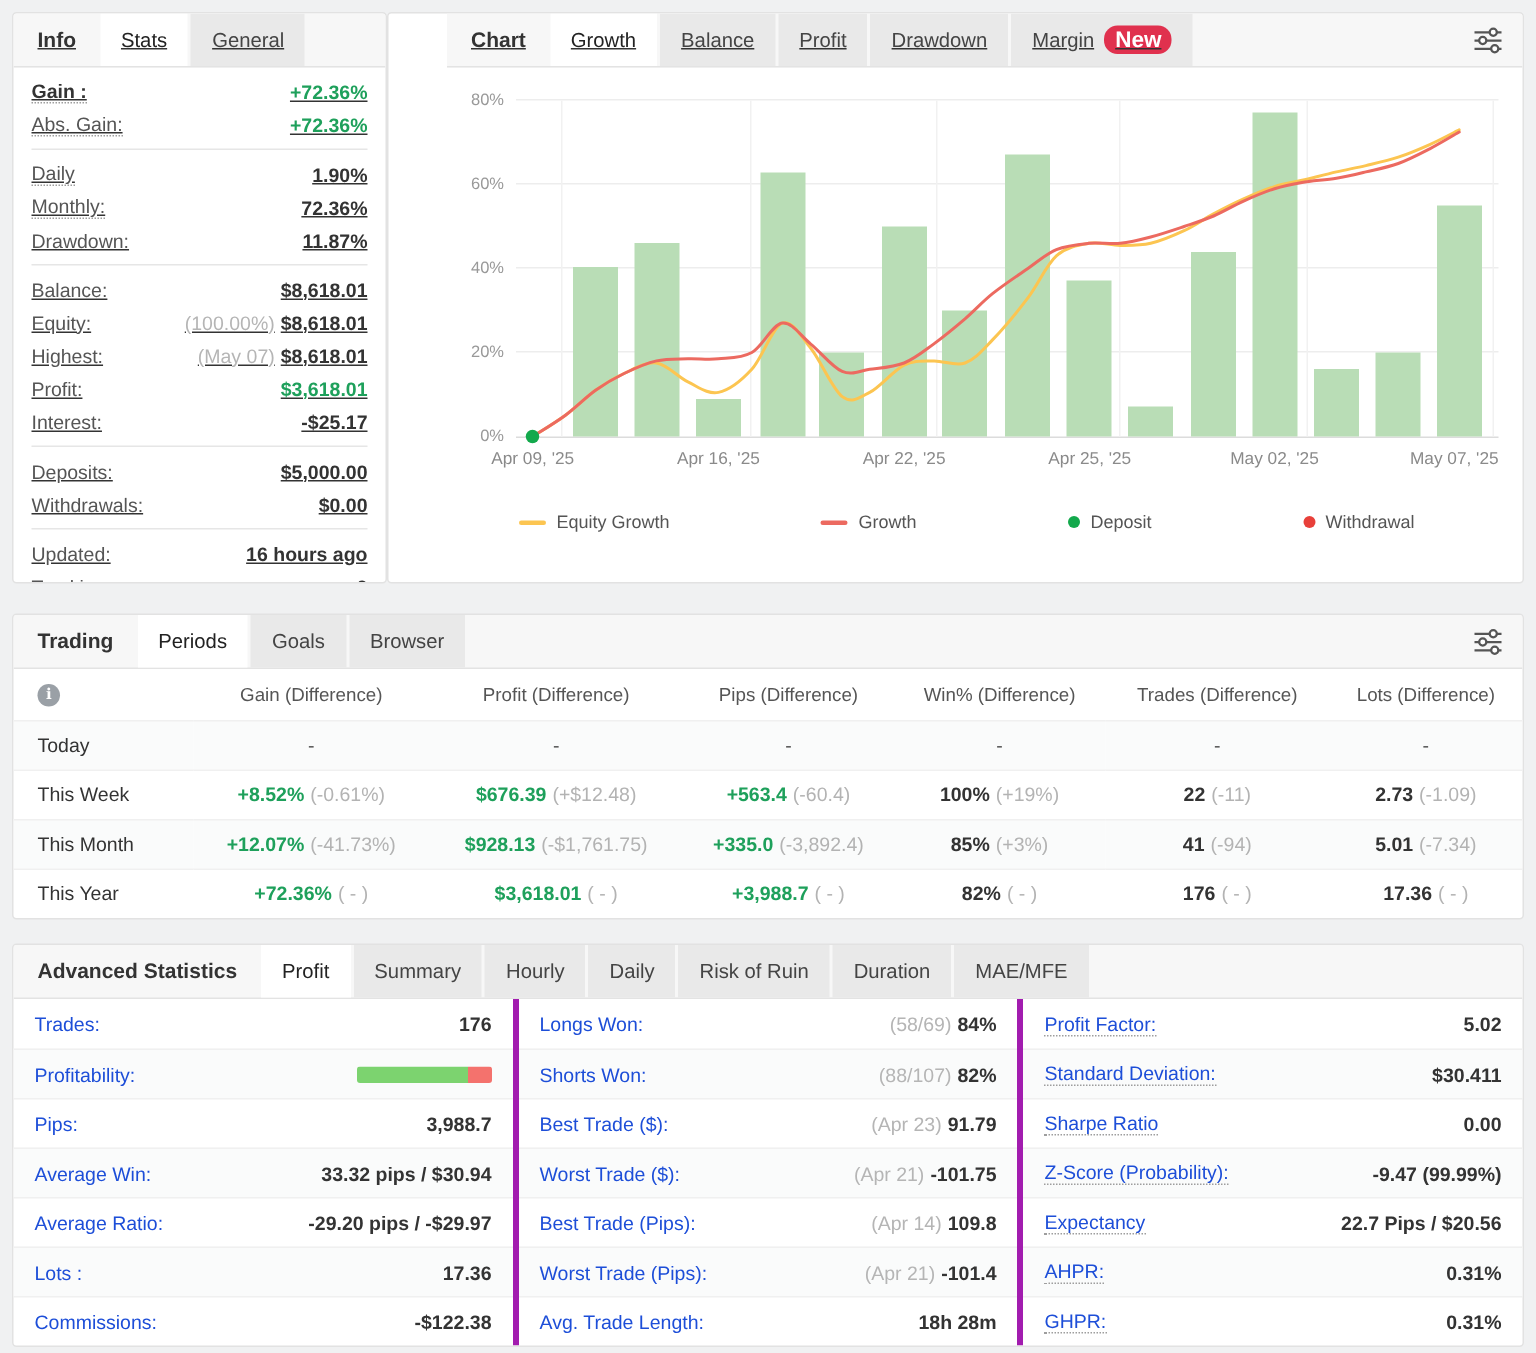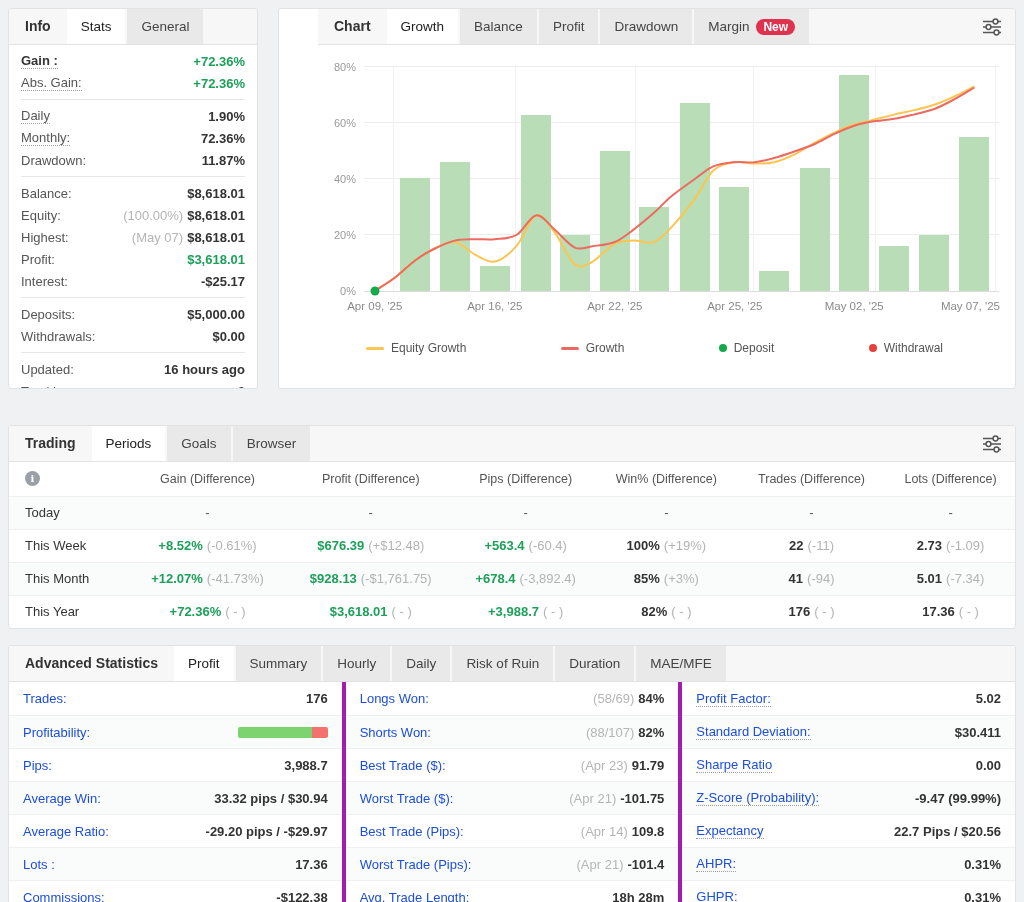--- a/index.html
+++ b/index.html
@@ -9,25 +9,25 @@
     background:#f0f1f2;
     font-family:"Liberation Sans", sans-serif;
     padding:8px;
     color:#333;
   }
   .panel { background:#fff; border:1px solid #e2e2e2; border-radius:3px; overflow:hidden; }
   .tabbar { height:36px; background:#f7f7f7; border-bottom:1px solid #e3e3e3; display:flex; align-items:stretch; }
   .panel-title { line-height:35px; padding:0 16px; font-weight:bold; font-size:14px; color:#333; }
   .tab { line-height:35px; padding:0 14px; font-size:13.5px; color:#444; background:#e9e9e9; margin-right:2px; cursor:pointer; display:flex; align-items:center; gap:7px; }
   .tab.active { background:#fff; color:#222; }
-  .badge-new { background:#e0314e; color:#fff; font-size:12px; font-weight:bold; padding:2px 7px; border-radius:9px; line-height:1; }
+  .badge-new { background:#e0314e; color:#fff; font-size:15px; font-weight:bold; padding:2px 7px; border-radius:9px; line-height:1; }
   .tune-wrap { margin-left:auto; align-self:center; margin-right:12px; cursor:pointer; display:flex; }
 
   
-  .top-row { display:flex; gap:20px; margin-bottom:36px; }
+  .top-row { display:flex; gap:0; margin-bottom:20px;text-decoration:underline; }
   .stats-panel { width:250px; height:381px; }
   .chart-panel { flex:1; height:381px;padding-left:39px; }
 
   
   .stats-body { padding:5px 12px; }
   .srow { display:flex; justify-content:space-between; align-items:center; height:22px; font-size:13px; }
   .slabel { color:#555; }
   .slabel.dotted { border-bottom:1px dotted #9e9e9e; }
   .slabel.bold { font-weight:bold; color:#333; }
   .sval { font-weight:bold; color:#333; white-space:nowrap; }
@@ -312,21 +312,21 @@
           <td><span class="main green">$676.39</span><span class="diff">(+$12.48)</span></td>
           <td><span class="main green">+563.4</span><span class="diff">(-60.4)</span></td>
           <td><span class="main">100%</span><span class="diff">(+19%)</span></td>
           <td><span class="main">22</span><span class="diff">(-11)</span></td>
           <td><span class="main">2.73</span><span class="diff">(-1.09)</span></td>
         </tr>
         <tr>
           <td class="rowlab">This Month</td>
           <td><span class="main green">+12.07%</span><span class="diff">(-41.73%)</span></td>
           <td><span class="main green">$928.13</span><span class="diff">(-$1,761.75)</span></td>
-          <td><span class="main green">+678.4</span><span class="diff">(-3,892.4)</span></td>
+          <td><span class="main green">+335.0</span><span class="diff">(-3,892.4)</span></td>
           <td><span class="main">85%</span><span class="diff">(+3%)</span></td>
           <td><span class="main">41</span><span class="diff">(-94)</span></td>
           <td><span class="main">5.01</span><span class="diff">(-7.34)</span></td>
         </tr>
         <tr>
           <td class="rowlab">This Year</td>
           <td><span class="main green">+72.36%</span><span class="diff">( - )</span></td>
           <td><span class="main green">$3,618.01</span><span class="diff">( - )</span></td>
           <td><span class="main green">+3,988.7</span><span class="diff">( - )</span></td>
           <td><span class="main">82%</span><span class="diff">( - )</span></td>

